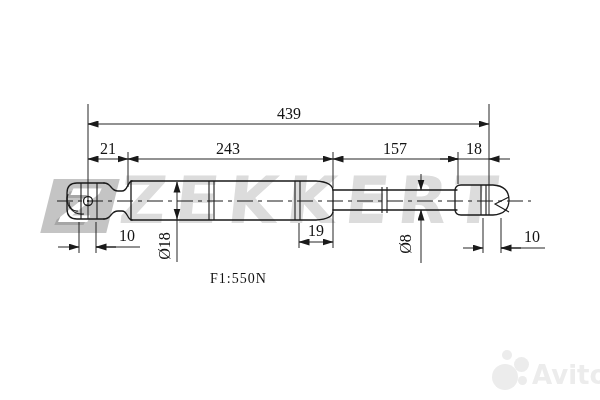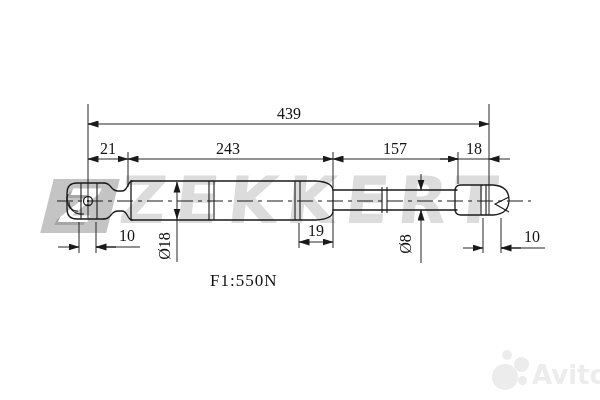--- a/index.html
+++ b/index.html
@@ -34,21 +34,21 @@
 
   
   svg.draw{position:absolute;left:0;top:0;z-index:3;}
   svg.draw .part{stroke:#1a1a1a;stroke-width:1.3;fill:none;stroke-linecap:round;}
   svg.draw .ring{stroke:#1a1a1a;stroke-width:1.1;fill:none;}
   svg.draw .dim {stroke:#1a1a1a;stroke-width:0.95;fill:none;}
   svg.draw .ctr {stroke:#1a1a1a;stroke-width:1;fill:none;stroke-dasharray:16 5 4 5;}
   svg.draw text{font-family:"Liberation Serif",serif;font-size:16px;fill:#141414;}
 
   .force-label{position:absolute;left:210px;top:271px;z-index:4;font-family:"Liberation Serif",serif;
-               font-size:17px;letter-spacing:1px;color:#111;}
+               font-size:14px;letter-spacing:1px;color:#111;}
 </style>
 </head>
 <body>
 
 <div class="stage">
 
   <div class="wm-zekkert">
     <div class="wm-logo">
       <span>Z</span>
     </div>

